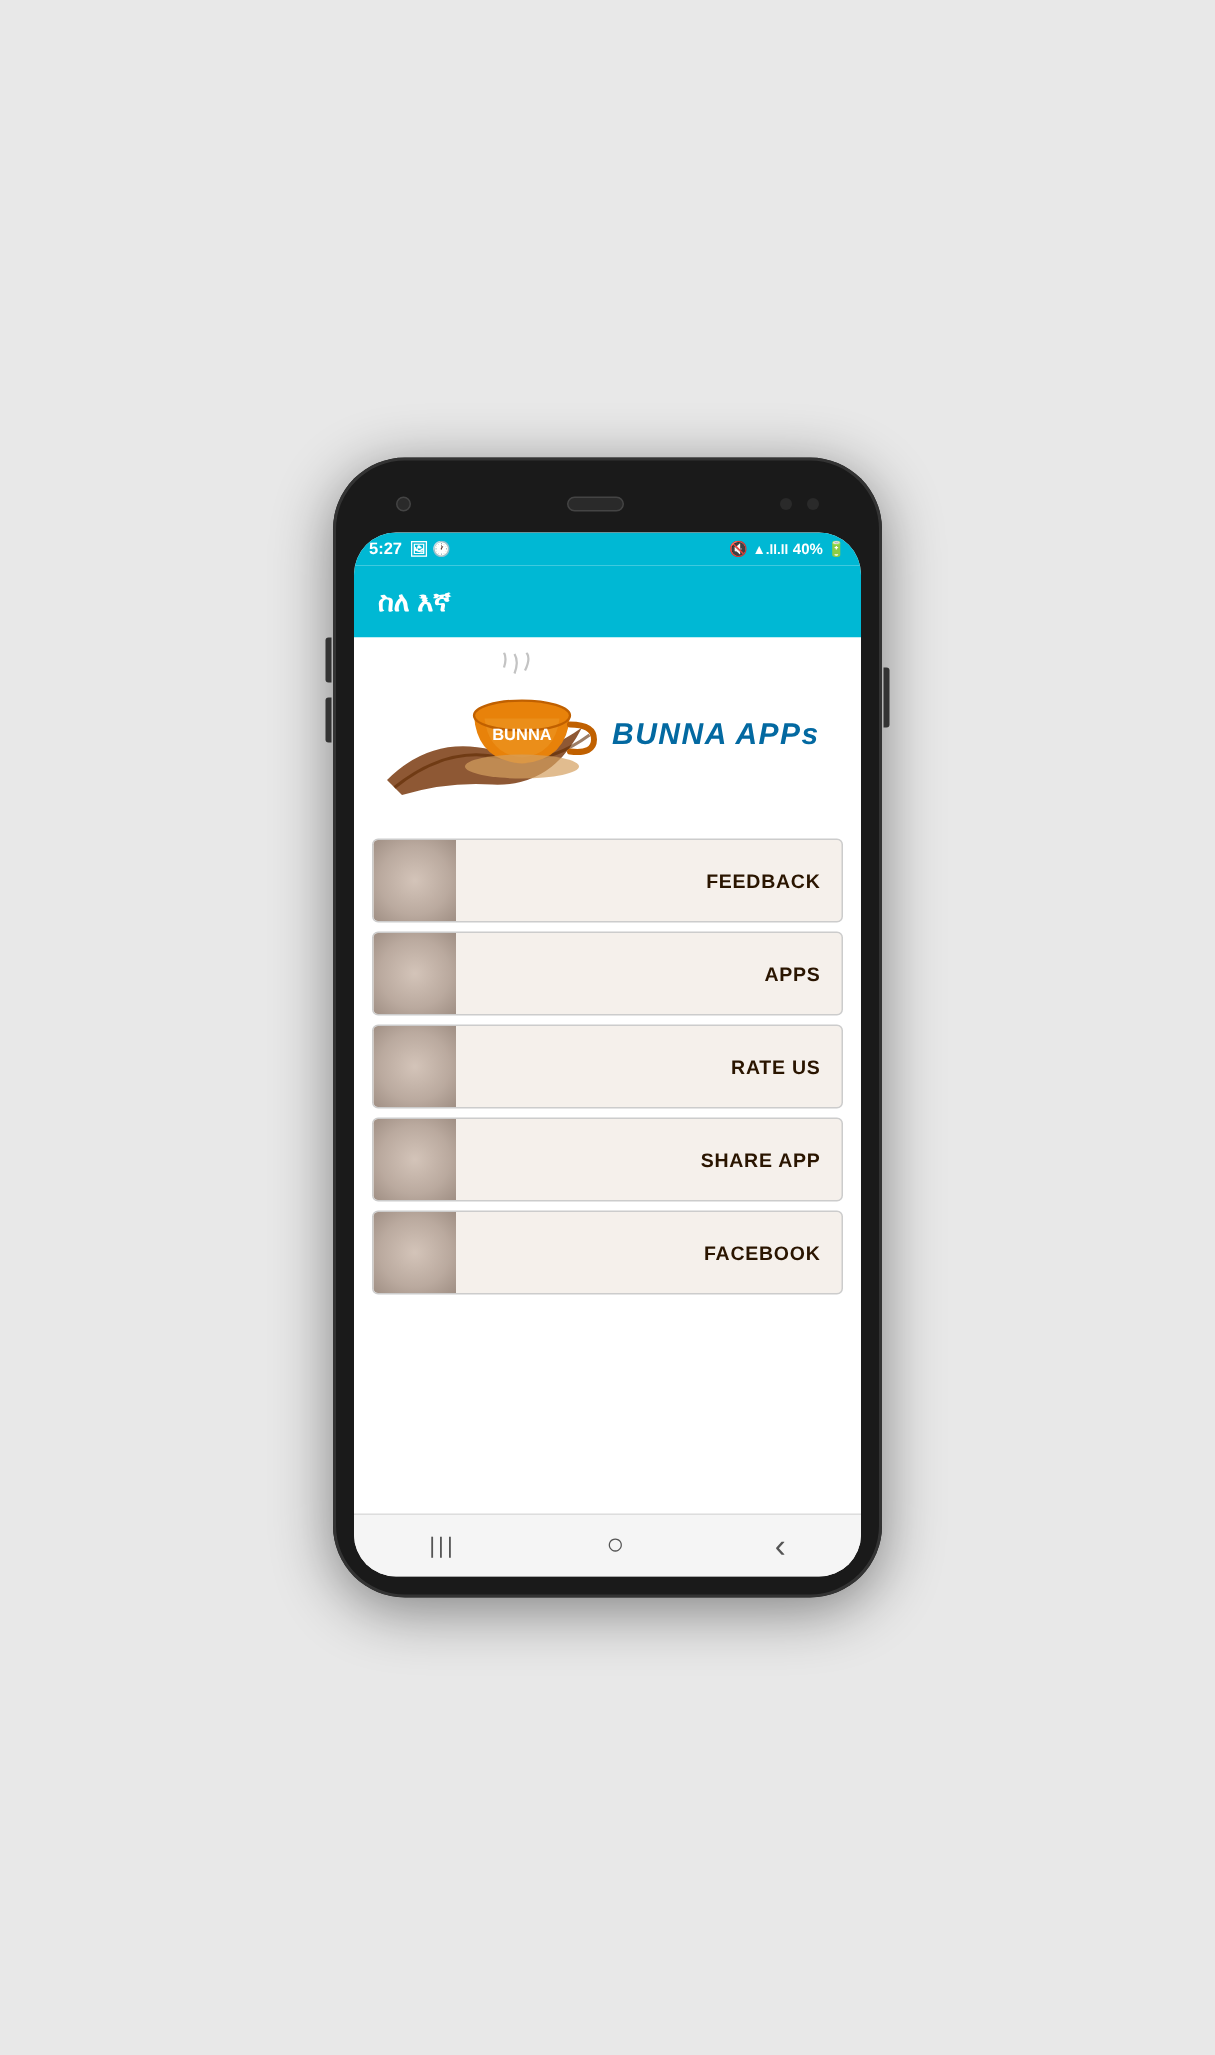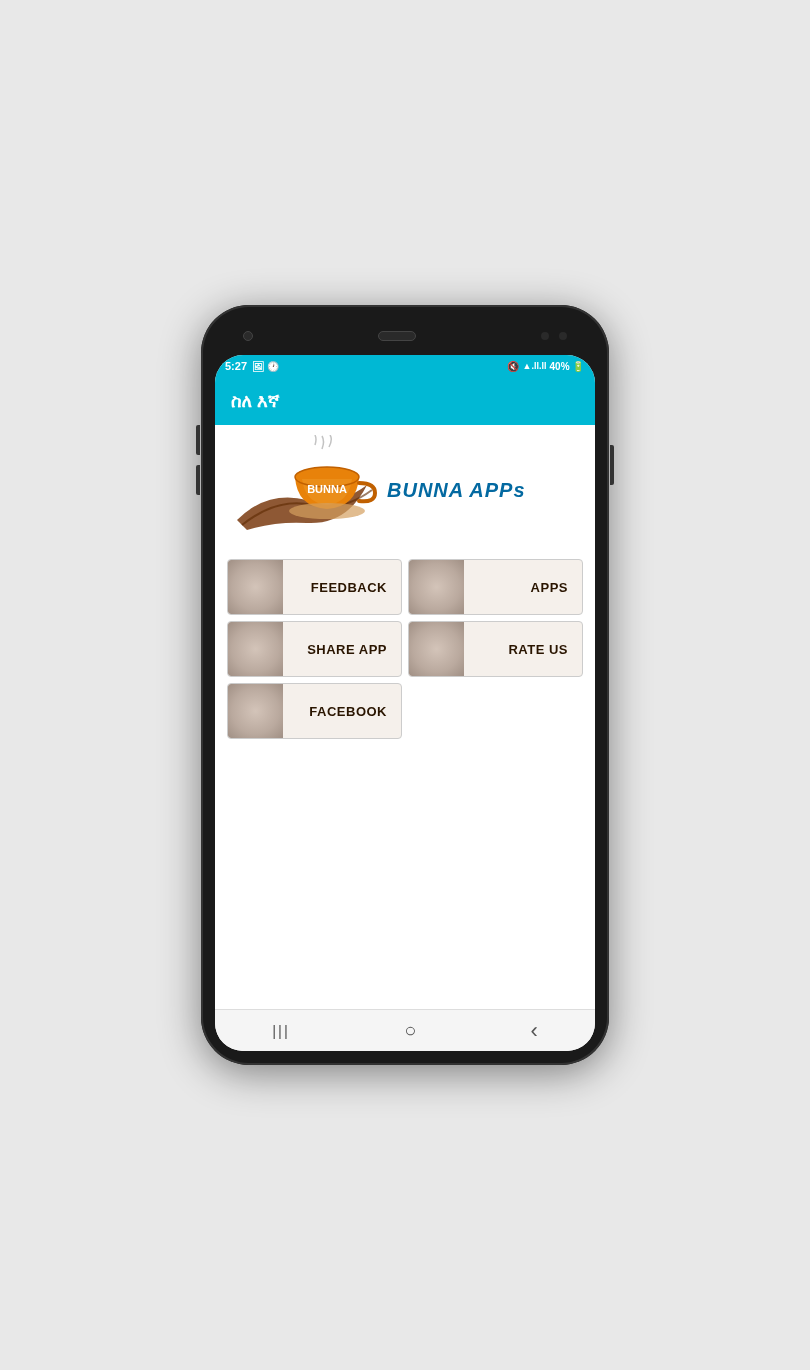--- a/index.html
+++ b/index.html
@@ -6,21 +6,21 @@
     body {
       background: #e8e8e8;
       display: flex;
       justify-content: center;
       align-items: center;
       min-height: 100vh;
       font-family: Arial, sans-serif;
     }
 
     .phone-outer {
-      width: 408px;
+      width: 366px;
       height: 760px;
       background: #1a1a1a;
       border-radius: 48px;
       padding: 14px;
       box-shadow: 0 8px 40px rgba(0,0,0,0.45), inset 0 0 0 2px #333;
       position: relative;
       display: flex;
       flex-direction: column;
     }
 
@@ -124,21 +124,21 @@
     
     .logo-svg-container {
       width: 160px;
       height: 110px;
     }
 
     
     .buttons-grid {
       width: 100%;
       display: grid;
-      grid-template-columns: 1fr 1fr;
+      grid-template-columns: 1fr;
       gap: 6px;
     }
 
     .menu-button {
       background: #f5f0eb;
       border: 1.5px solid #ccc;
       border-radius: 4px;
       height: 56px;
       display: flex;
       align-items: center;
@@ -294,26 +294,26 @@
           <span class="menu-button-label">FEEDBACK</span>
         </button>
 
         <button class="menu-button">
           <div class="menu-button-bg"></div>
           <span class="menu-button-label">APPS</span>
         </button>
 
         <button class="menu-button">
           <div class="menu-button-bg"></div>
+          <span class="menu-button-label">RATE US</span>
+        </button>
+
+        <button class="menu-button">
+          <div class="menu-button-bg"></div>
           <span class="menu-button-label">SHARE APP</span>
-        </button>
-
-        <button class="menu-button">
-          <div class="menu-button-bg"></div>
-          <span class="menu-button-label">RATE US</span>
         </button>
 
         <button class="menu-button">
           <div class="menu-button-bg"></div>
           <span class="menu-button-label">FACEBOOK</span>
         </button>
 
 
       </div>
     </div>

